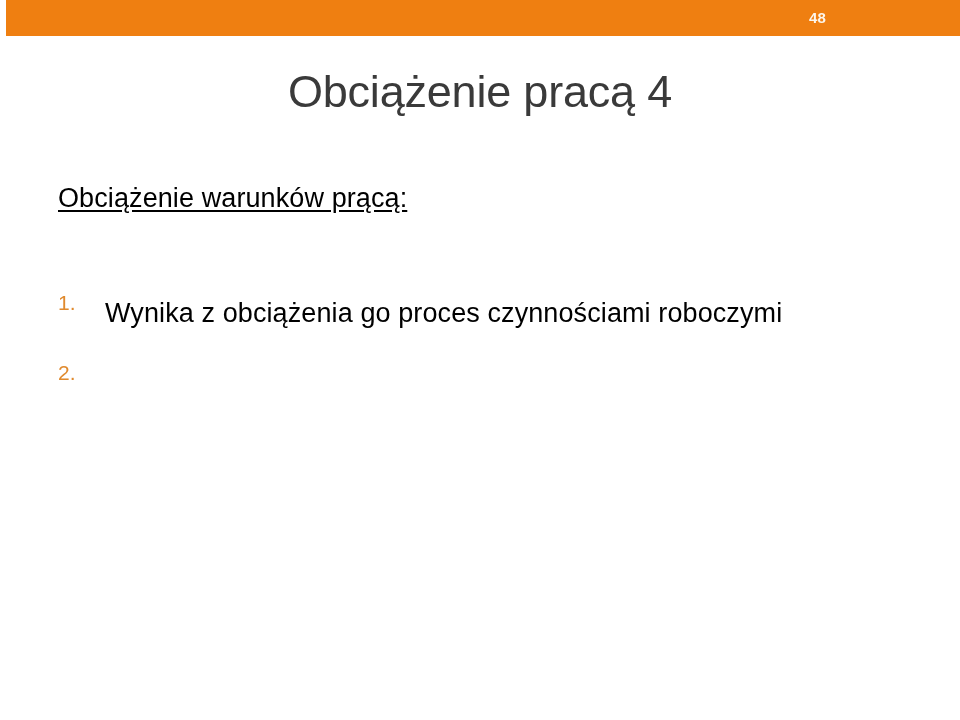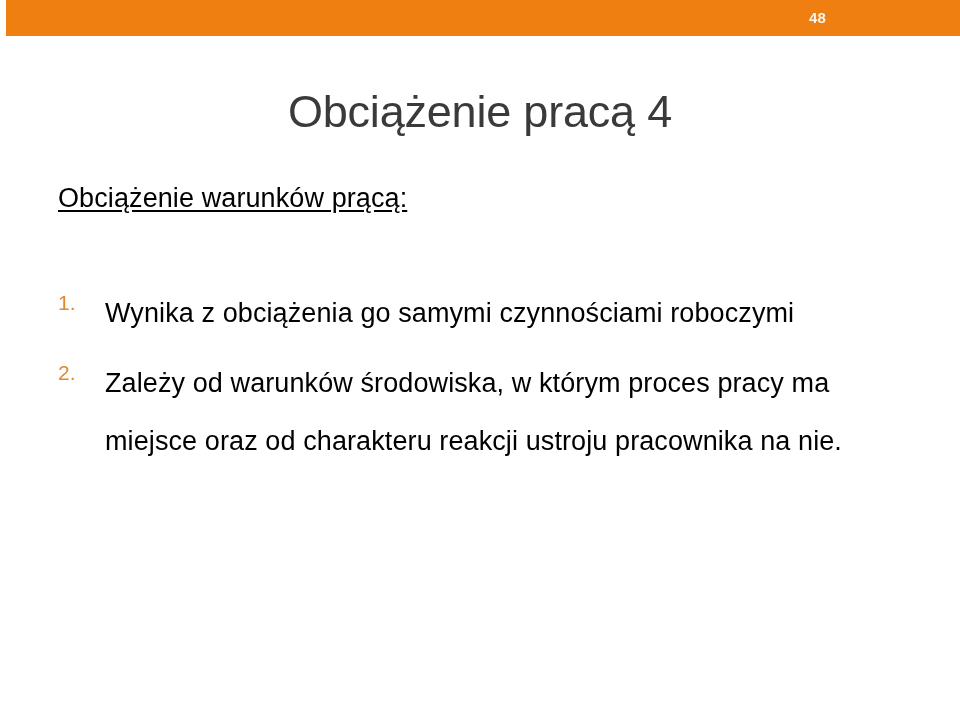--- a/index.html
+++ b/index.html
@@ -33,21 +33,21 @@
     top: 10px;
     right: 140px;
     font-size: 15px;
     font-weight: bold;
     color: #FDF6EC;
     letter-spacing: 0.2px;
     line-height: 16px;
   }
   .slide-title {
     position: absolute;
-    top: 86px;
+    top: 66px;
     left: 0;
     width: 960px;
     text-align: center;
     font-size: 45px;
     font-weight: 400;
     color: #3A3A3A;
     letter-spacing: -0.2px;
     line-height: 52px;
     white-space: nowrap;
   }
@@ -107,25 +107,24 @@
   <div class="slide-title">Obciążenie pracą 4</div>
 
   <div class="body-area">
 
     <div class="subheading">Obciążenie warunków prącą:</div>
 
     <ol class="list">
 
       <li class="list-item">
         <span class="list-marker">1.</span>
-        <span class="list-text">Wynika z obciążenia go samymi czynnościami roboczymi</span>
+        <span class="list-text">Wynika z obciążenia go proces czynnościami roboczymi</span>
       </li>
 
       <li class="list-item">
         <span class="list-marker">2.</span>
-        <span class="list-text">Zależy od warunków środowiska, w którym proces pracy ma miejsce oraz od charakteru reakcji ustroju pracownika na nie.</span>
       </li>
 
     </ol>
 
   </div>
 
 </div>
 
 </body></html>

